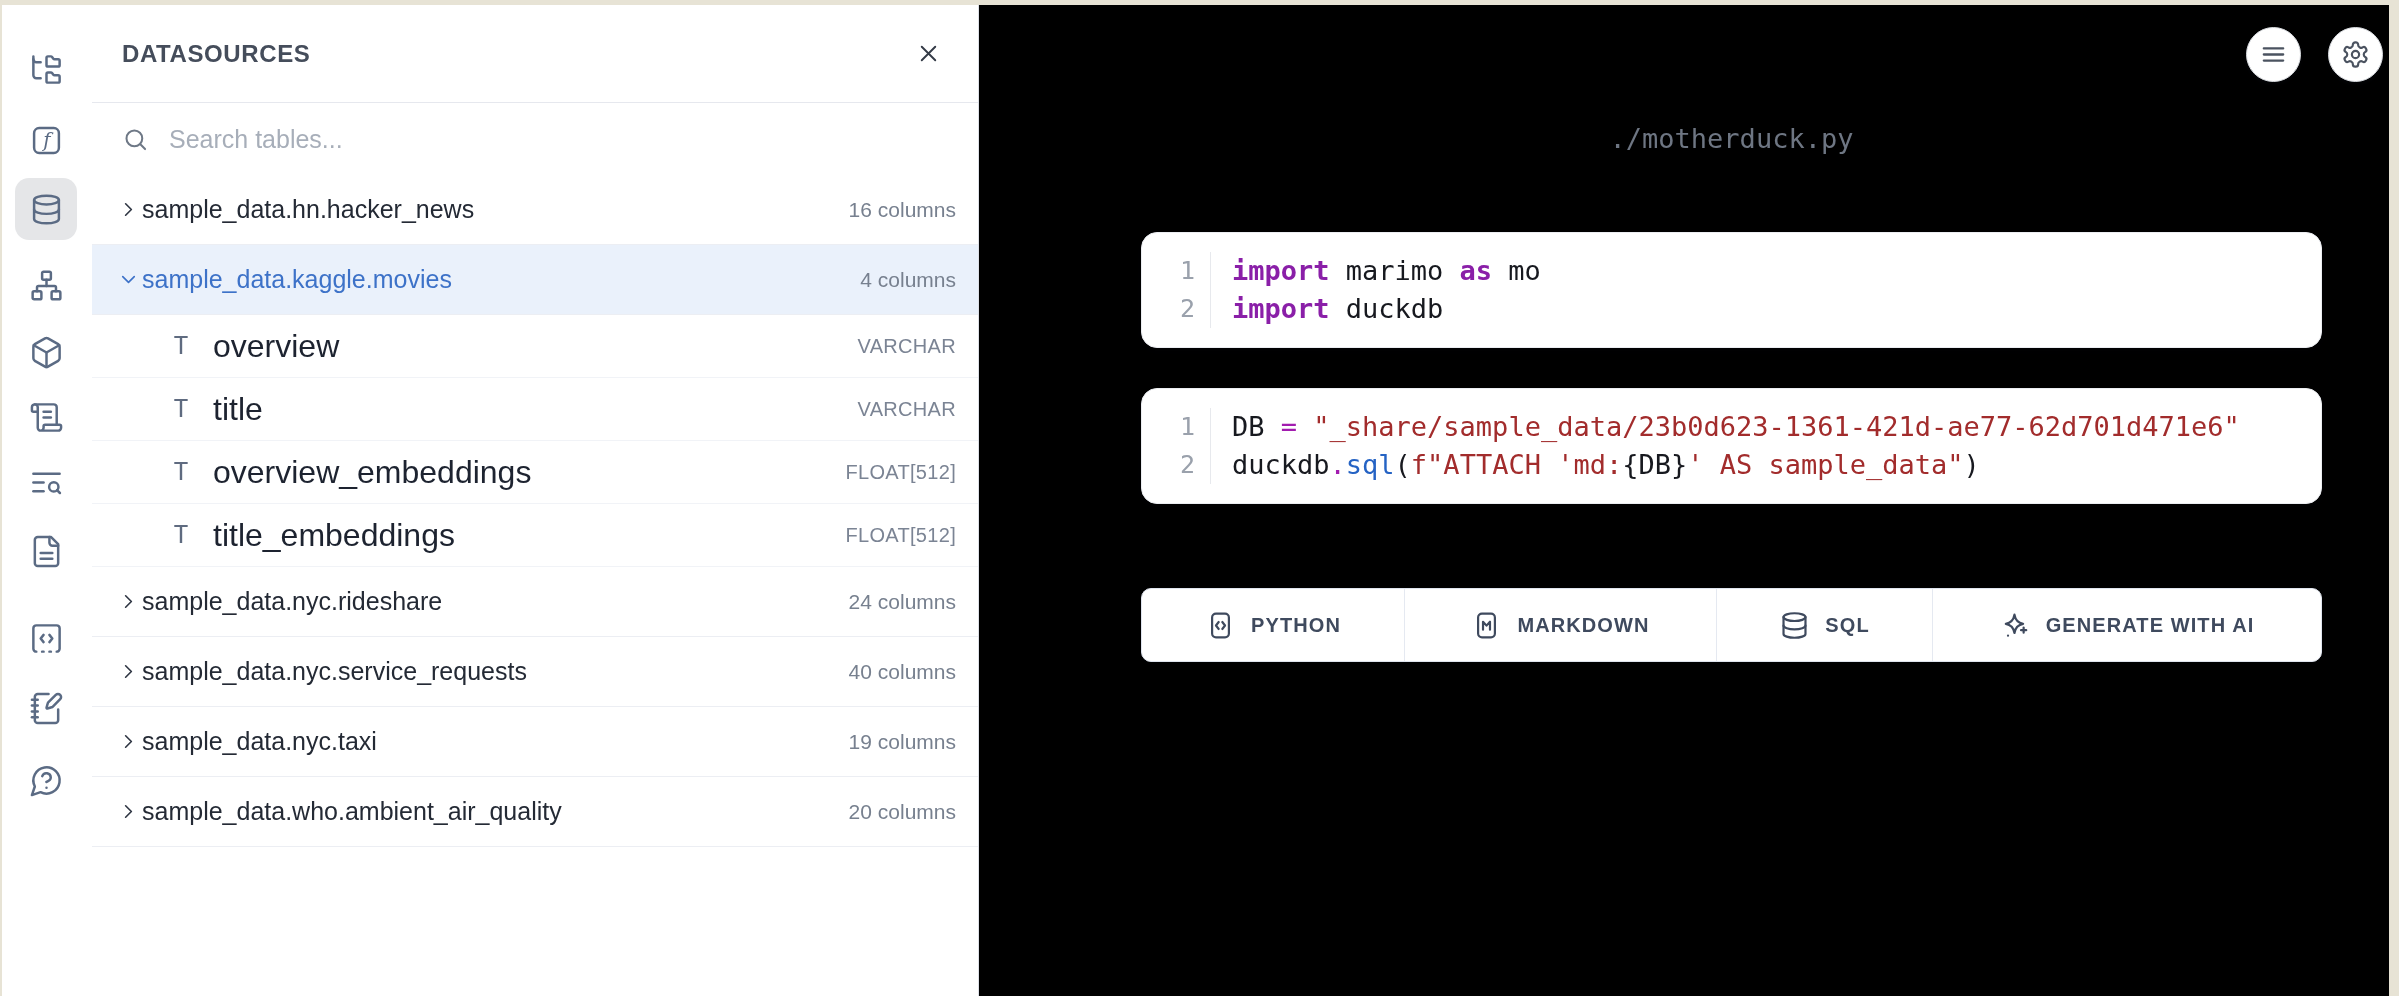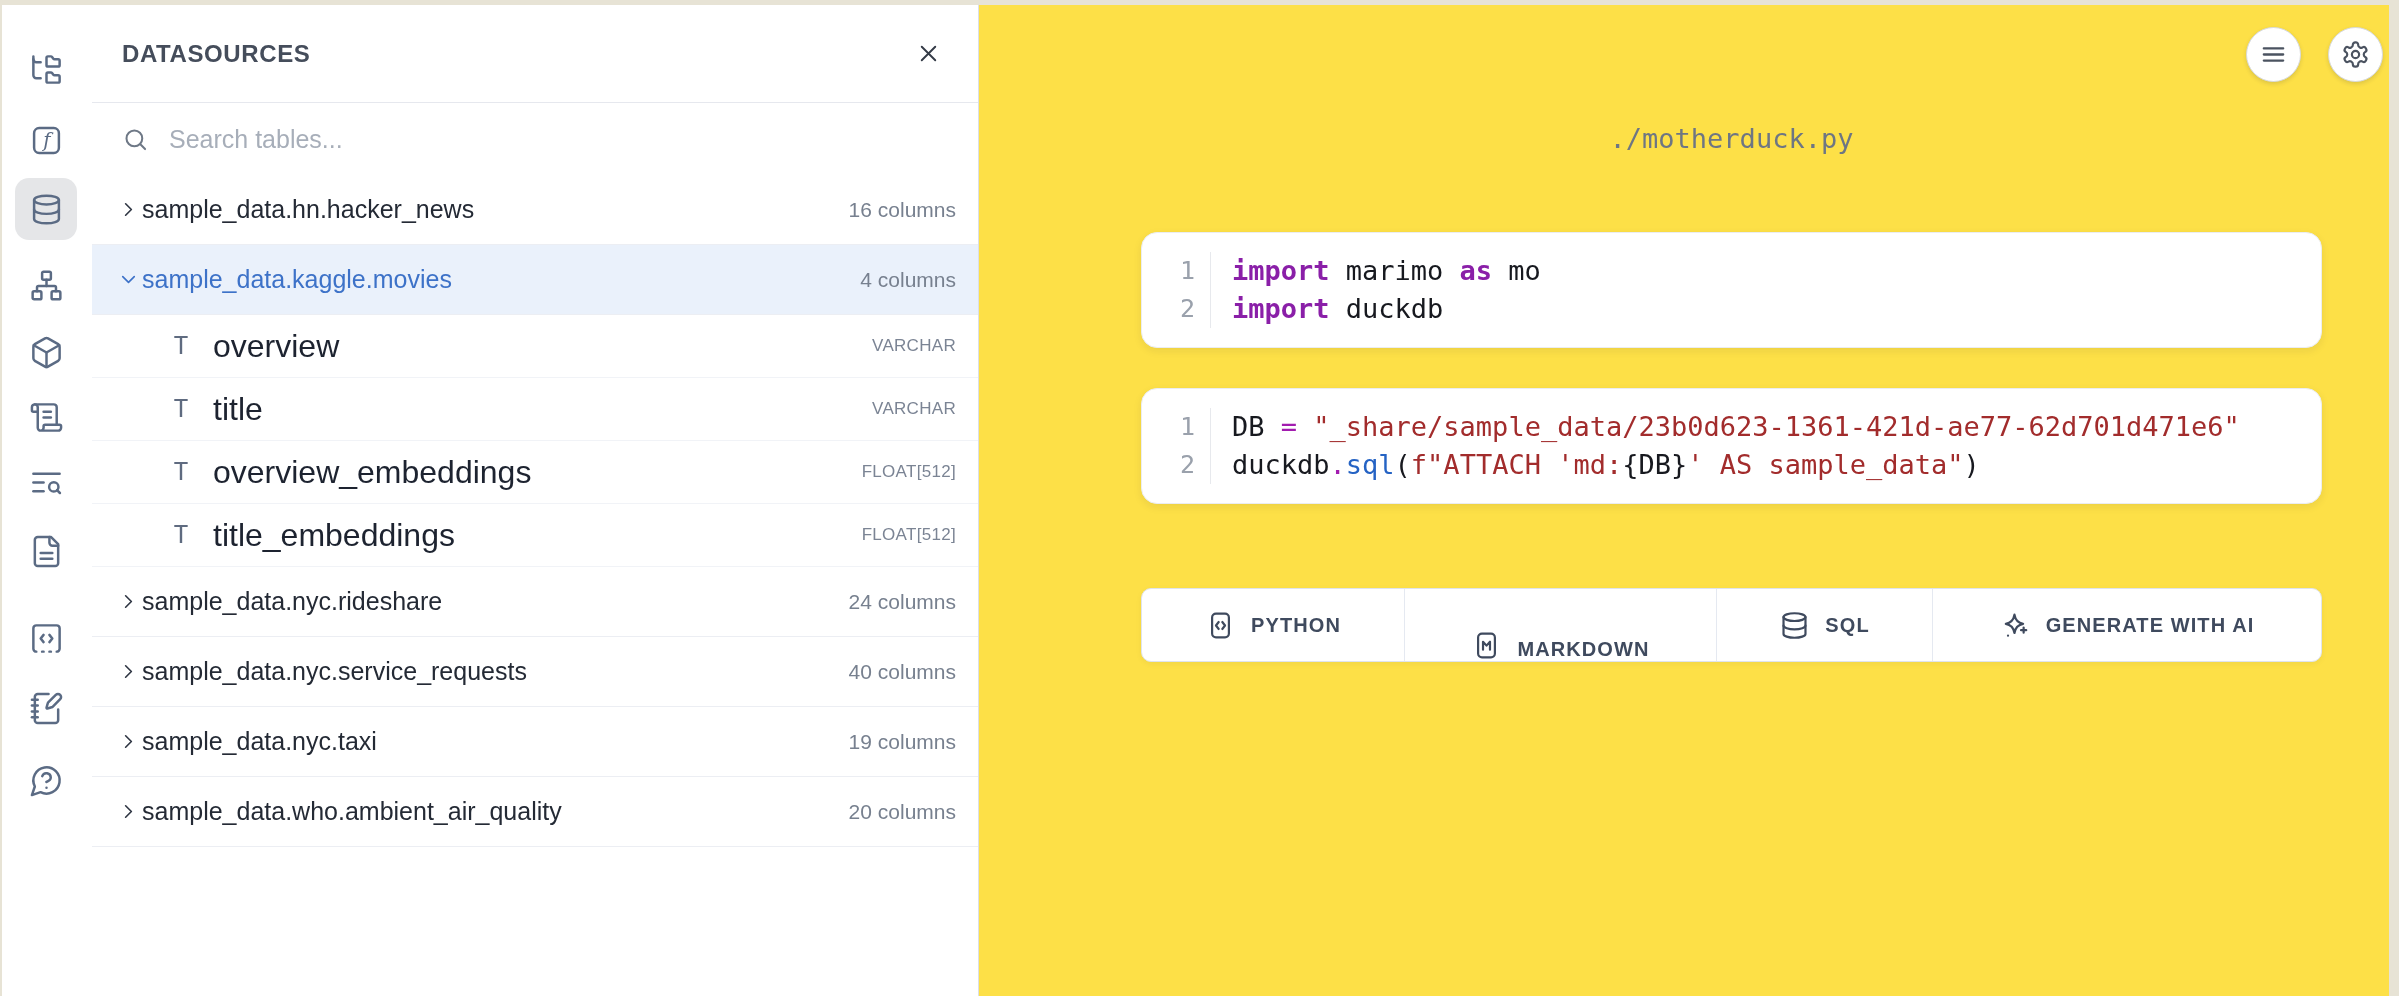--- a/index.html
+++ b/index.html
@@ -32,24 +32,24 @@
   .table-row{height:69px;display:flex;align-items:center;gap:2px;padding:0 22px 0 25px;border-bottom:1px solid #eceef3;cursor:pointer;background:#fff;}
   .table-row.selected{background:var(--selected-bg,#eaf1fb);}
   .table-row .chev{width:23px;height:23px;color:#2e3542;flex:none;}
   .table-row.selected .chev{color:var(--accent,#3d72c8);}
   .t-name{font-size:25px;color:#242a35;white-space:nowrap;}
   .table-row.selected .t-name{color:var(--accent,#3d72c8);}
   .meta{margin-left:auto;font-size:21px;color:#77808f;}
   .col-row{height:62px;display:flex;align-items:center;gap:21px;padding:0 22px 0 78px;border-bottom:1px solid #f1f3f7;cursor:pointer;background:#fff;}
   .col-icon{font-family:"DejaVu Sans Mono",monospace;font-size:24px;color:#5f6b80;width:22px;text-align:center;flex:none;}
   .c-name{font-size:32px;color:#1d2330;}
-  .c-type{margin-left:auto;font-size:17px;color:#7b8494;letter-spacing:.3px;}
+  .c-type{margin-left:auto;font-size:20px;color:#7b8494;letter-spacing:.3px;}
 
   
-  .main{position:absolute;left:977px;top:0;right:0;bottom:0;background:#fde047;}
+  .main{position:absolute;left:977px;top:0;right:0;bottom:0;background:#000000;}
   .top-actions{position:absolute;top:22px;right:6px;display:flex;gap:27px;}
   .circle-btn{width:55px;height:55px;border-radius:50%;background:#fff;border:1px solid #d7dade;
     box-shadow:0 2px 4px rgba(25,35,55,.14);display:flex;align-items:center;justify-content:center;cursor:pointer;color:#4b5360;padding:0;}
   .circle-btn svg{width:29px;height:29px;}
   .content{position:absolute;left:162px;top:0;width:1181px;}
   .filename{margin-top:118px;text-align:center;font-family:"DejaVu Sans Mono",monospace;font-size:27px;color:#6e7683;}
   .cells{margin-top:78px;}
   .cell{border:1px solid #ebedf1;border-radius:16px;box-shadow:0 3px 9px rgba(20,30,50,.08);
     display:flex;padding:19px 0;margin-bottom:40px;background:#fff;}
   .gutter{width:68px;flex:none;border-right:1px solid #e7e9ed;}
@@ -58,21 +58,21 @@
   .tk-kw{color:var(--kw,#8a1fa8);font-weight:bold;}
   .tk-op{color:var(--op,#a21caf);}
   .tk-str{color:var(--str,#a22c2c);}
   .tk-fn{color:var(--fn,#2563c4);}
   .tk-pl{color:#17191f;}
 
   .add-bar{margin-top:84px;height:72px;display:flex;border:1px solid #dfe4ee;border-radius:10px;
     box-shadow:0 2px 6px rgba(20,30,50,.05);background:#fff;}
   .seg{display:flex;align-items:center;justify-content:center;gap:15px;border-right:1px solid #e5e9f1;cursor:pointer;box-sizing:border-box;}
   .seg:nth-child(1){width:263px;}
-  .seg:nth-child(2){width:312px;align-items:flex-end;}
+  .seg:nth-child(2){width:312px;}
   .seg:nth-child(3){width:216px;}
   .seg:nth-child(4){flex:1;border-right:none;}
   .seg svg{width:31px;height:31px;color:#3f4a5e;flex:none;}
   .seg-label{font-size:20px;font-weight:700;letter-spacing:1.1px;color:#3f4a5e;}
   svg{display:block;}
 </style>
 </head>
 <body>
 
 <div class="app">

